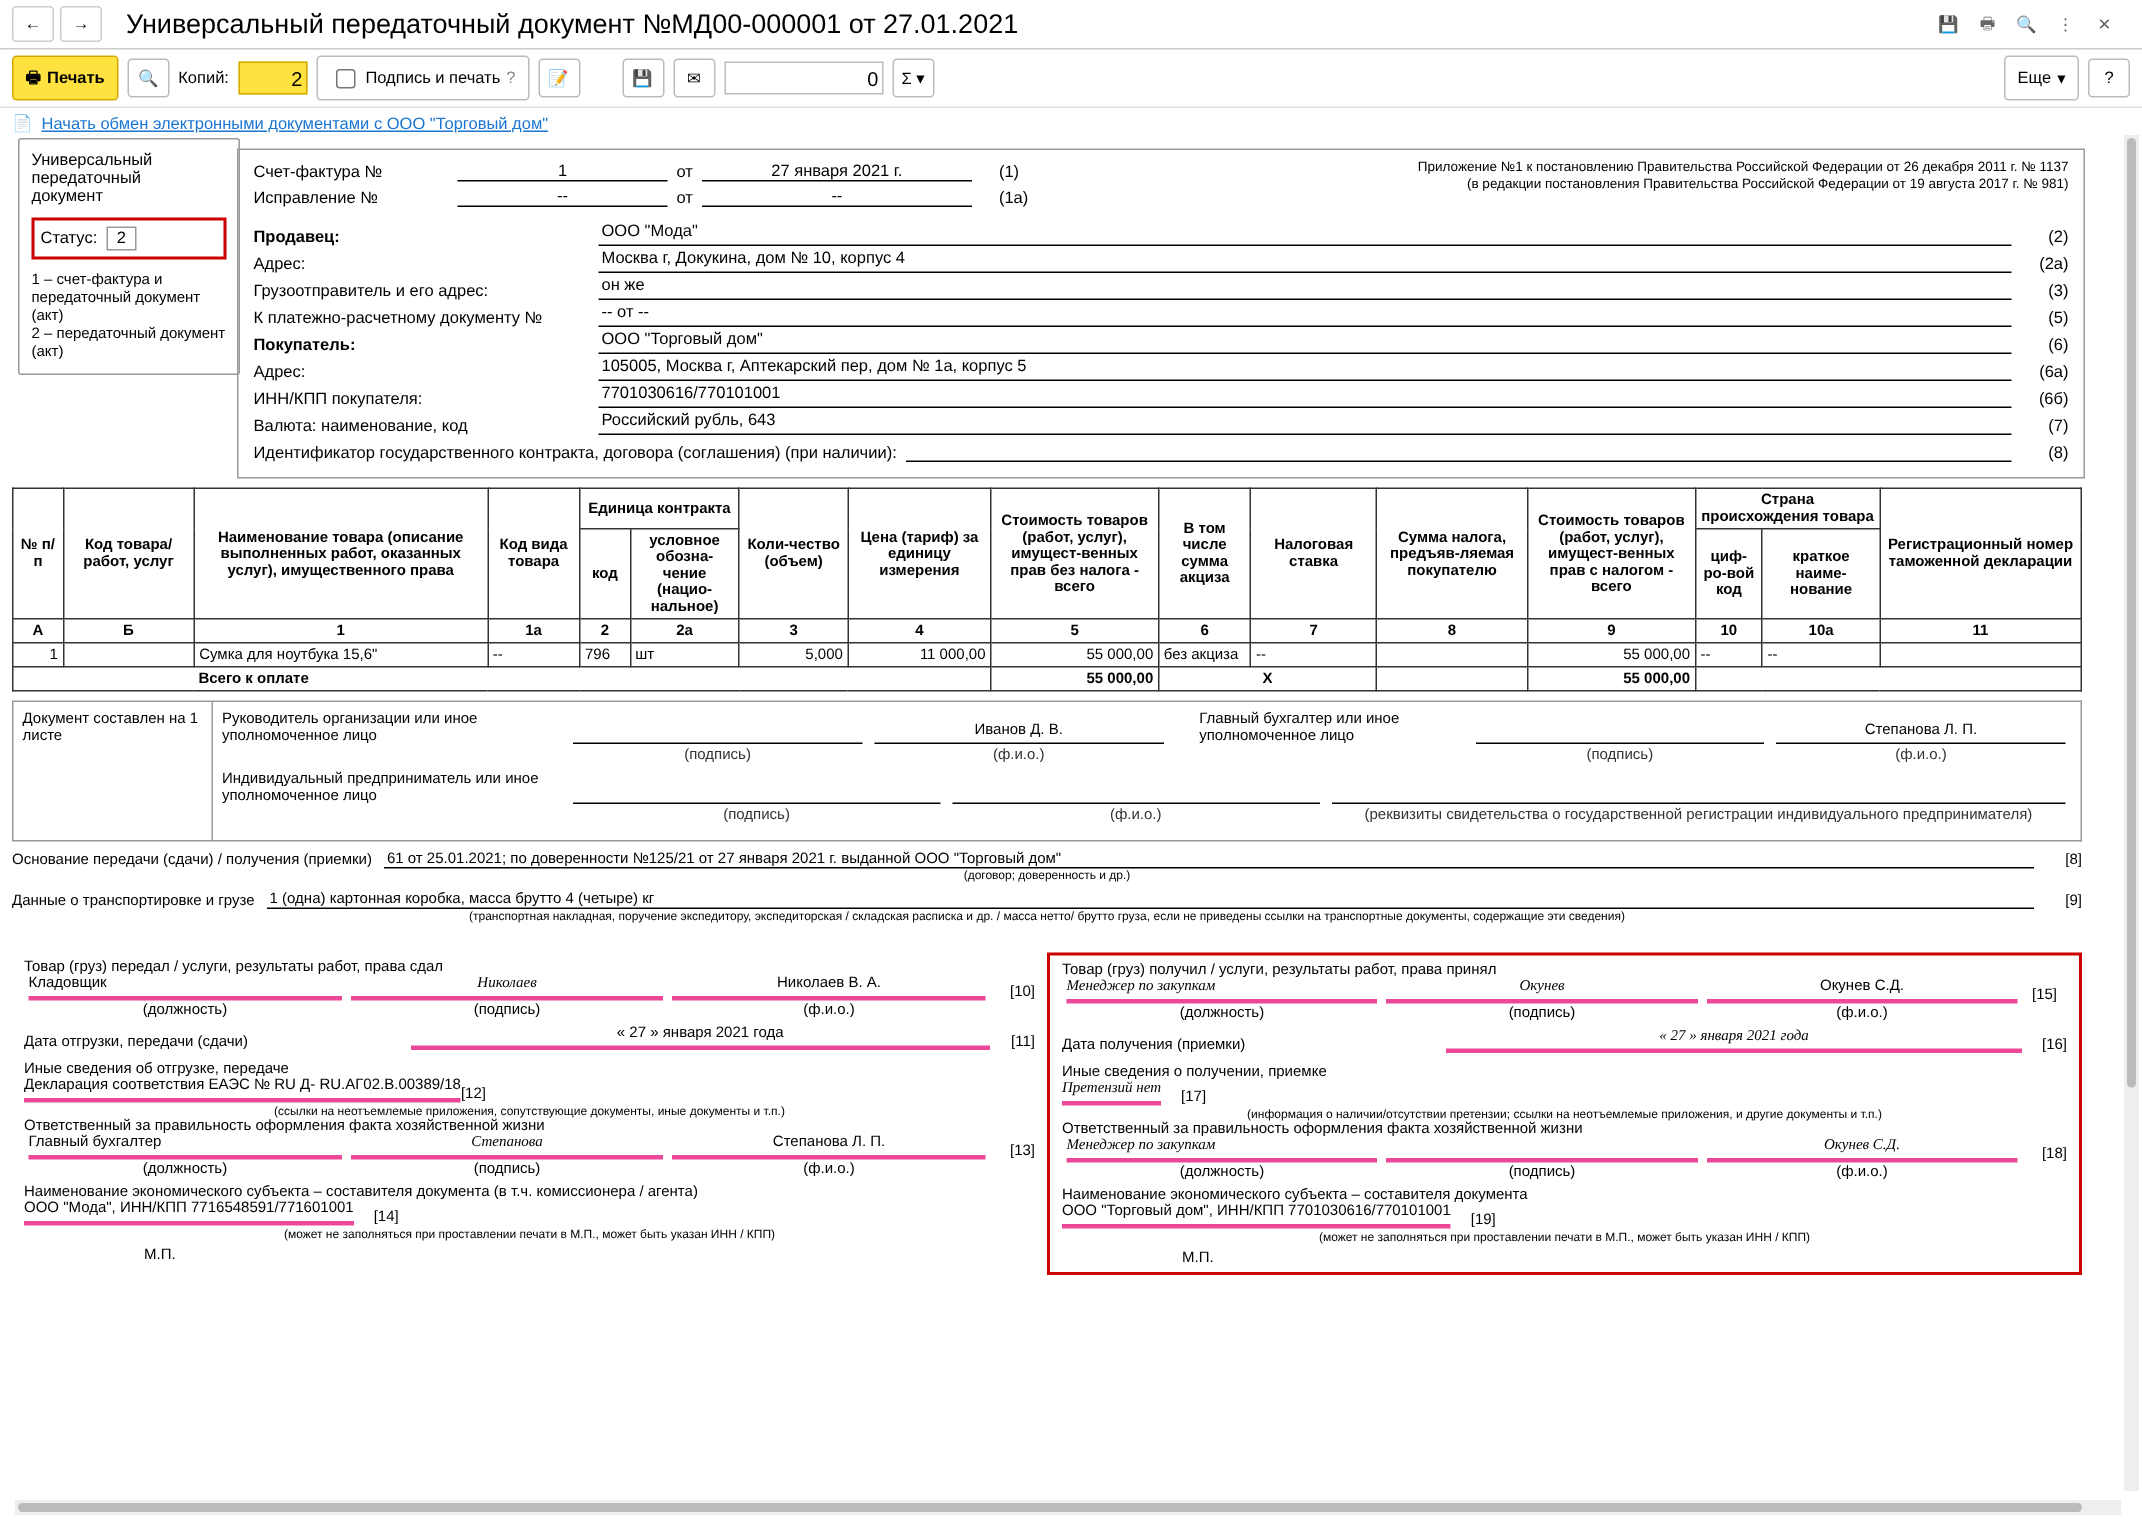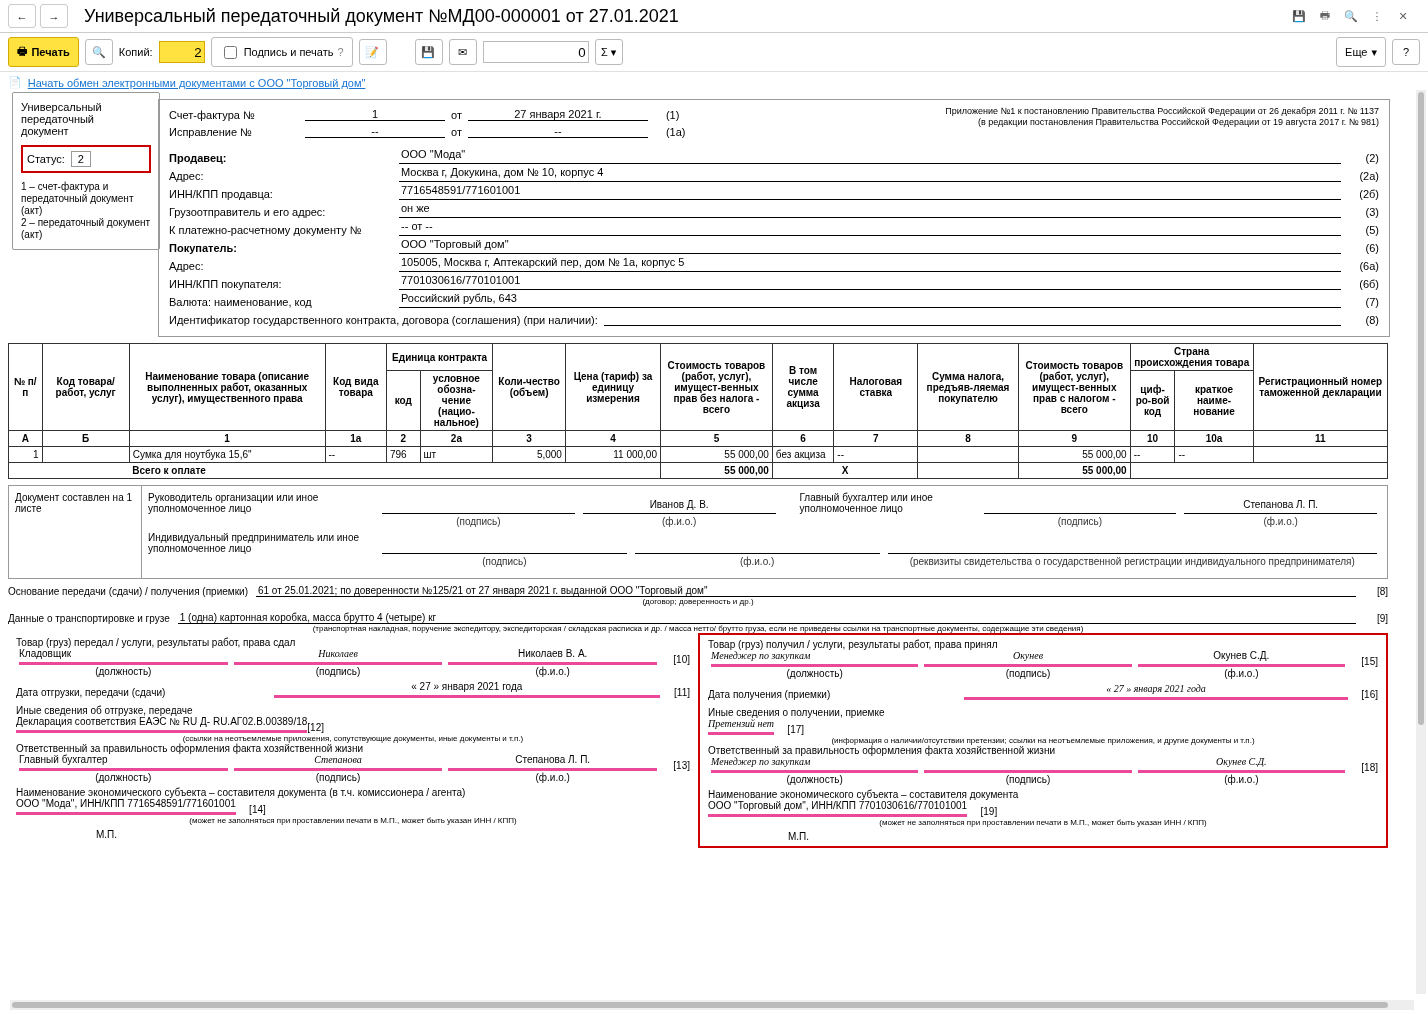--- a/index.html
+++ b/index.html
@@ -40,21 +40,21 @@
 .sigleft{width:120px;border:1px solid #999;padding:6px;font-size:10px}
 .sigright{flex:1;border:1px solid #999;border-left:none;padding:6px}
 .sigrow{display:flex;align-items:flex-end;margin-bottom:2px}
 .sigrow .lbl{width:230px;font-size:10px}
 .sigrow .f{border-bottom:1px solid #000;flex:1;text-align:center;min-height:14px;margin:0 4px;font-size:10px}
 .smallcap{font-size:8px;text-align:center;color:#333}
 .bottomrow{display:flex;align-items:center;margin-top:6px;width:1380px}
 .bottomrow .lbl{font-size:10px;margin-right:8px}
 .bottomrow .f{flex:1;border-bottom:1px solid #000;font-size:10px;padding-left:2px}
 .bottomrow .num{width:24px;text-align:right;font-size:10px;margin-left:8px}
-.twocol{display:flex;width:1380px;margin-top:0;gap:0}
+.twocol{display:flex;width:1380px;margin-top:20px;gap:0}
 .col{width:50%;padding:4px 8px;box-sizing:border-box}
 .col.redbox{border:2px solid #c00}
 .line{display:flex;align-items:flex-end;margin-bottom:1px}
 .line .f{border-bottom:3px solid #ec4899;min-height:14px;text-align:center;font-size:10px}
 .italic{font-style:italic;font-family:Liberation Serif, serif;font-size:12px;color:#000}
 .cap{font-size:8px;text-align:center}
 .mp{font-size:10px;margin-top:4px;margin-left:80px}
 .scrollv{position:absolute;right:2px;top:90px;bottom:20px;width:10px;background:#eee}
 .scrollv .thumb{background:#bbb;height:70%;margin:2px;border-radius:3px}
 .scrollh{position:absolute;left:10px;right:14px;bottom:4px;height:10px;background:#eee}
@@ -140,25 +140,20 @@
       <div style="height:6px"></div>
       <div class="hrow">
           <span class="lbl" style="font-weight:bold">Продавец:</span>
           <span class="val">ООО "Мода"</span>
           <span class="num">(2)</span>
         </div>
       <div class="hrow">
           <span class="lbl">Адрес:</span>
           <span class="val">Москва г, Докукина, дом № 10, корпус 4</span>
           <span class="num">(2а)</span>
-        </div>
-      <div class="hrow">
-          <span class="lbl">ИНН/КПП продавца:</span>
-          <span class="val">7716548591/771601001</span>
-          <span class="num">(2б)</span>
         </div>
       <div class="hrow">
           <span class="lbl">Грузоотправитель и его адрес:</span>
           <span class="val">он же</span>
           <span class="num">(3)</span>
         </div>
       <div class="hrow">
           <span class="lbl">К платежно-расчетному документу №</span>
           <span class="val">-- от --</span>
           <span class="num">(5)</span>
@@ -377,21 +372,21 @@
         <div class="cap">(может не заполняться при проставлении печати в М.П., может быть указан ИНН / КПП)</div>
         <div class="mp">М.П.</div>
       </div>
 
       <div class="col redbox">
         <div style="font-size:10px">Товар (груз) получил / услуги, результаты работ, права принял</div>
         <div class="line evenw">
           <span class="f italic" style="text-align:left">Менеджер по закупкам</span>
           <span class="f italic">Окунев</span>
           <span class="f">Окунев С.Д.</span>
-          <span style="width:30px;text-align:right;font-size:10px">[15]</span>
+          <span style="width:30px;text-align:center;font-size:10px">[15]</span>
         </div>
         <div class="line evenw">
             <span class="f cap" style="border:none">(должность)</span>
             <span class="f cap" style="border:none">(подпись)</span>
             <span class="f cap" style="border:none">(ф.и.о.)</span>
             <span style="width:30px"></span>
           </div>
         <div class="line">
             <span style="font-size:10px;flex:1">Дата получения (приемки)</span>
             <span class="f italic" style="flex:1.5">« 27 »   января   2021   года</span>

